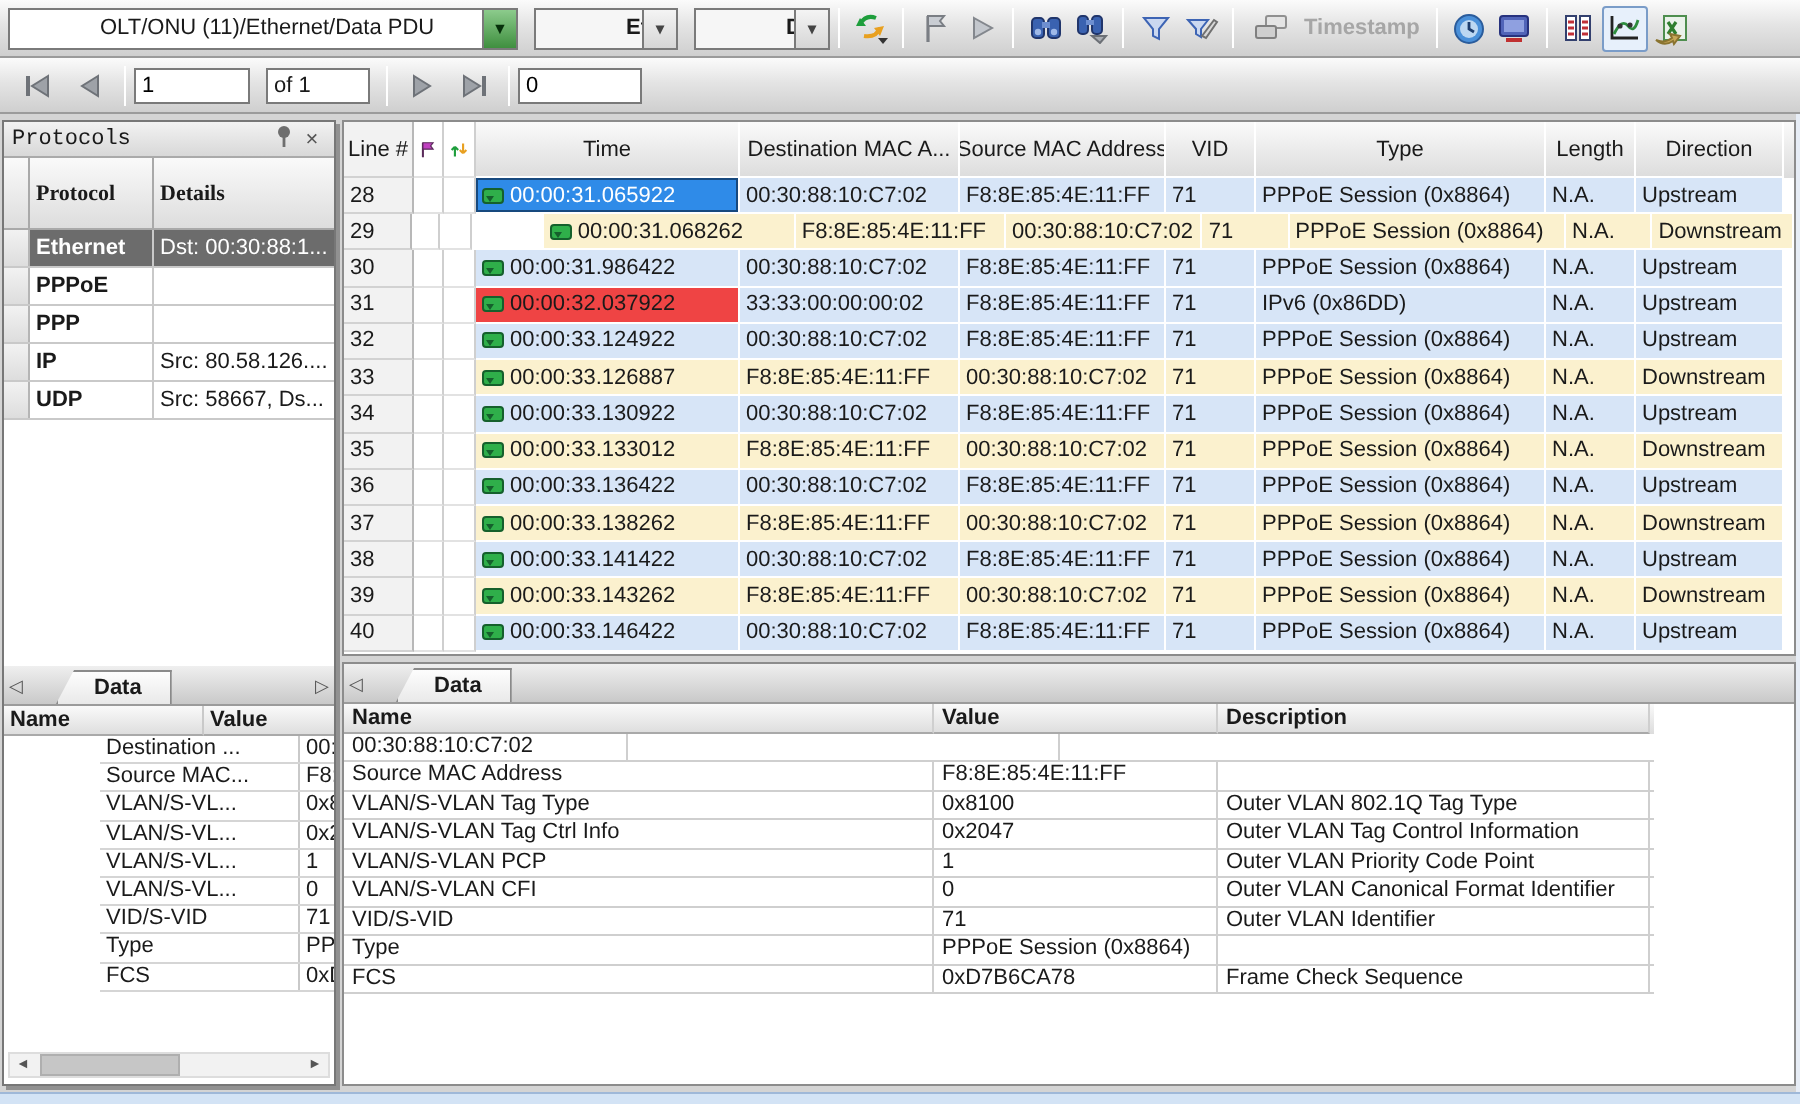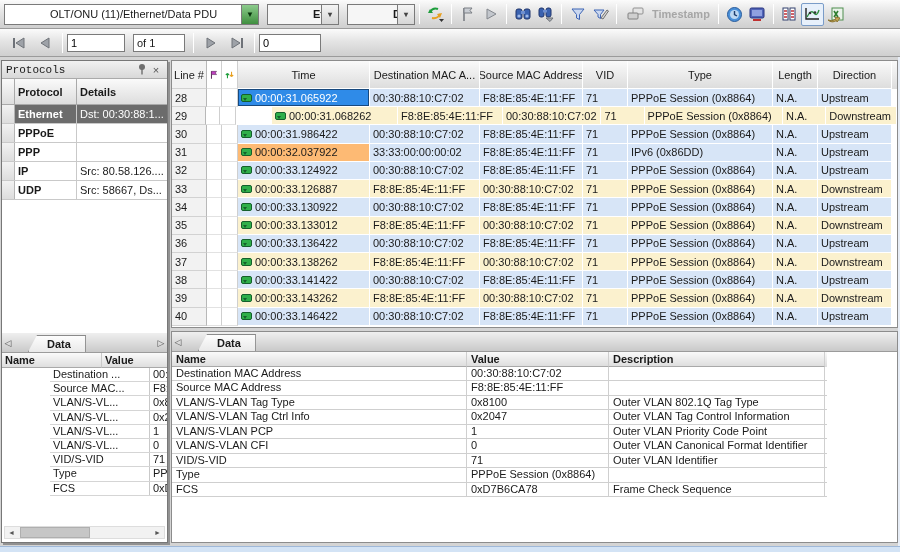--- a/index.html
+++ b/index.html
@@ -47,21 +47,21 @@
   .gridhead { display:flex; background:linear-gradient(#FAFAFA,#DCDCDC); }
   .ghcell { border-right:1px solid #A9A9A9; border-bottom:1px solid #A9A9A9; padding:0 3px;
             display:flex; align-items:center; white-space:nowrap; overflow:hidden; }
 
   
   #protocols-panel { left:1px; top:60px; width:167px; height:483px; }
   #prot-title { height:18px; background:linear-gradient(#F2F2F2,#D8D8D8); border-bottom:1px solid #AAA;
                 display:flex; align-items:center; padding:0 4px; }
   #prot-title .t { flex:1;font-family:Liberation Mono, monospace; }
   #prot-title .ticon { width:14px; text-align:center; color:#555; }
-  .prothead { height:26px; }
+  .prothead { height:36px;font-family:Liberation Serif, serif; }
   .prothead .ghcell { font-weight:bold; }
   .prow2 { display:flex; height:19px; border-bottom:1px solid #C9C9C9; }
   .p-selcol { width:13px; background:linear-gradient(#F2F2F2,#DDD); border-right:1px solid #B5B5B5; }
   .p-proto { width:62px; padding:0 3px; border-right:1px solid #C9C9C9; display:flex; align-items:center;
              font-weight:bold; white-space:nowrap; overflow:hidden; }
   .p-det { flex:1; padding:0 3px; display:flex; align-items:center; white-space:nowrap; overflow:hidden; }
   .prow2.selected .p-proto, .prow2.selected .p-det { background:#6C6C6C; color:#FFF; }
 
   
   #left-tabstrip { top:272px; }
@@ -421,21 +421,21 @@
           <div class="pc c-src" style="background: rgb(215, 229, 247);">F8:8E:85:4E:11:FF</div>
           <div class="pc c-vid" style="background: rgb(215, 229, 247);">71</div>
           <div class="pc c-type" style="background: rgb(215, 229, 247);">PPPoE Session (0x8864)</div>
           <div class="pc c-len" style="background: rgb(215, 229, 247);">N.A.</div>
           <div class="pc c-dir" style="background: rgb(215, 229, 247);">Upstream</div>
         </div>
         <div class="prow">
           <div class="pc c-line">31</div>
           <div class="pc c-flag"></div>
           <div class="pc c-swap"></div>
-          <div class="pc c-time" style="background: #fdba74;">
+          <div class="pc c-time" style="background: #ef4444;">
             <span class="bubble"></span>
             <span>00:00:32.037922</span>
           </div>
           <div class="pc c-dst" style="background: rgb(215, 229, 247);">33:33:00:00:00:02</div>
           <div class="pc c-src" style="background: rgb(215, 229, 247);">F8:8E:85:4E:11:FF</div>
           <div class="pc c-vid" style="background: rgb(215, 229, 247);">71</div>
           <div class="pc c-type" style="background: rgb(215, 229, 247);">IPv6 (0x86DD)</div>
           <div class="pc c-len" style="background: rgb(215, 229, 247);">N.A.</div>
           <div class="pc c-dir" style="background: rgb(215, 229, 247);">Upstream</div>
         </div>
@@ -582,21 +582,20 @@
       <span class="striparrow">◁</span>
       <div class="tab">Data</div>
     </div>
     <div class="gridhead" id="detail-head">
       <div class="ghcell d-name h">Name</div>
       <div class="ghcell d-value h">Value</div>
       <div class="ghcell d-desc h">Description</div>
     </div>
     <div id="detail-rows">
         <div class="drow">
-          <div class="d-name">Destination MAC Address</div>
           <div class="d-value">00:30:88:10:C7:02</div>
           <div class="d-desc"></div>
         </div>
         <div class="drow">
           <div class="d-name">Source MAC Address</div>
           <div class="d-value">F8:8E:85:4E:11:FF</div>
           <div class="d-desc"></div>
         </div>
         <div class="drow">
           <div class="d-name">VLAN/S-VLAN Tag Type</div>

